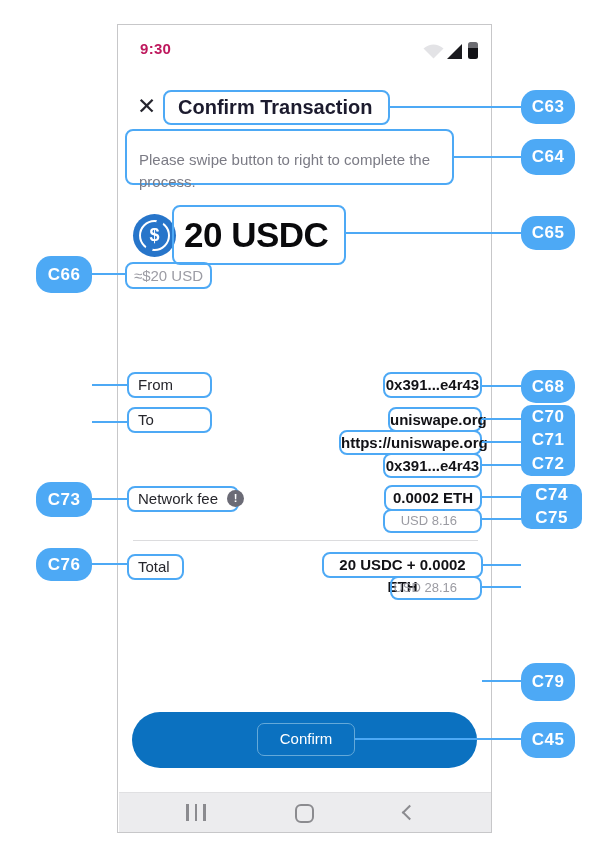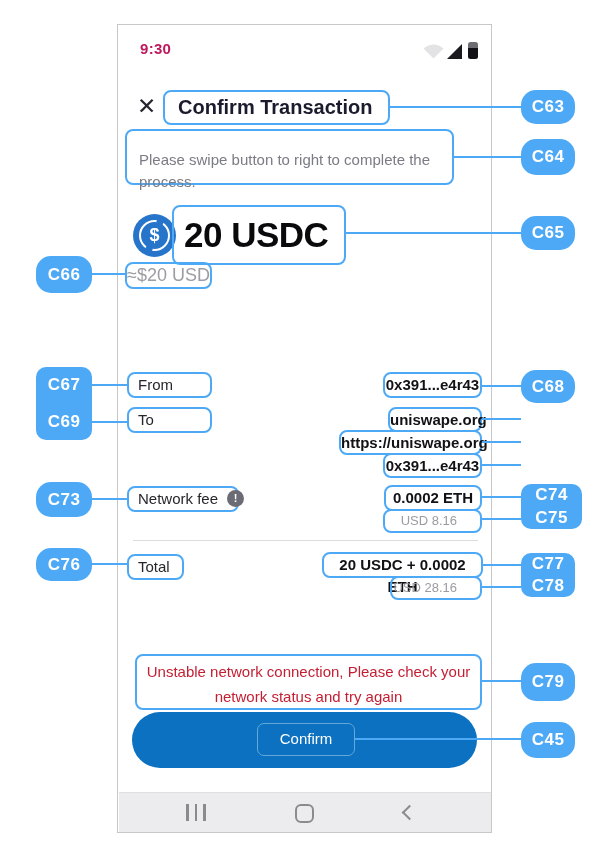--- a/index.html
+++ b/index.html
@@ -31,21 +31,21 @@
   
   .usdc { left:133px; top:214px; width:43px; height:43px; border-radius:50%; background:#2775ca; }
   .usdc-ring { position:absolute; left:6px; top:6px; width:31px; height:31px; border:2.5px solid #ffffff; border-radius:50%; }
   .usdc-gap-t { position:absolute; left:24px; top:4px; width:7px; height:6px; background:#2775ca; transform:rotate(25deg); }
   .usdc-gap-b { position:absolute; left:12px; bottom:4px; width:7px; height:6px; background:#2775ca; transform:rotate(25deg); }
   .usdc-dollar { position:absolute; left:0; top:0; width:43px; height:43px; text-align:center;
     line-height:43px; color:#ffffff; font-size:18px; font-weight:700; }
   .amount-box { left:172px; top:205px; width:174px; height:60px; }
   .amount-text { padding-left:10px; line-height:55px; font-size:35px; font-weight:800; color:#0a0a0c; letter-spacing:-.5px; }
   .fiat-box { left:125px; top:262px; width:87px; height:27px; text-align:center; }
-  .fiat-text { font-size:18px; color:#9c9ca4; line-height:23px; }
+  .fiat-text { font-size:15px; color:#9c9ca4; line-height:23px; }
 
   
   .lbl-box { height:26px; }
   .lbl-text { padding-left:9px; line-height:22px; font-size:15px; color:#26262c; }
   .val-box { height:26px; text-align:center; }
   .val-text { line-height:22px; font-size:15px; font-weight:700; color:#121216; }
   .sub-box { height:24px; text-align:right; padding-right:23px; }
   .sub-text { line-height:20px; font-size:13px; color:#9b9ba2; }
 
   .info-i { left:227px; top:490px; width:17px; height:17px; border-radius:50%; background:#6b6b76;
@@ -161,23 +161,20 @@
       <div class="lbl-text">Total</div>
     </div>
     <div class="abs ebox val-box" style="left:322px;top:552px;width:161px;">
       <div class="val-text">20 USDC + 0.0002 ETH</div>
     </div>
     <div class="abs ebox sub-box" style="left:390px;top:576px;width:92px;">
       <div class="sub-text">USD 28.16</div>
     </div>
   </div>
 
-  <div class="abs ebox warning-box">
-    <div class="warning-text">Unstable network connection, Please check your network status and try again</div>
-  </div>
 
   <button class="abs confirm-btn">
     <span class="confirm-inner">
       <span class="confirm-label" style="display:block;">Confirm</span>
     </span>
   </button>
 
   <div class="abs navbar"></div>
   <div class="abs nav-recents">
       <span></span>
@@ -203,32 +200,29 @@
   <div class="abs aline" style="left:92px;top:563px;width:35px;"></div>
   <div class="abs aline" style="left:483px;top:564px;width:38px;"></div>
   <div class="abs aline" style="left:482px;top:586px;width:39px;"></div>
   <div class="abs aline" style="left:482px;top:680px;width:39px;"></div>
   <div class="abs aline" style="left:355px;top:738px;width:166px;"></div>
 
   <div class="abs badge" style="left:521px;top:90px;width:54px;height:34px;">C63</div>
   <div class="abs badge" style="left:521px;top:139px;width:54px;height:36px;">C64</div>
   <div class="abs badge" style="left:521px;top:216px;width:54px;height:34px;">C65</div>
   <div class="abs badge" style="left:521px;top:370px;width:54px;height:33px;">C68</div>
+  <div class="abs badge-stack" style="left:521px;top:405px;width:54px;height:71px;">
+    <div>C70</div>
+    <div>C71</div>
+    <div>C72</div>
+  </div>
   <div class="abs badge-stack" style="left:521px;top:484px;width:61px;height:45px;">
     <div>C74</div>
     <div>C75</div>
   </div>
-  <div class="abs badge-stack" style="left:521px;top:553px;width:54px;height:44px;">
-    <div>C77</div>
-    <div>C78</div>
-  </div>
   <div class="abs badge" style="left:521px;top:663px;width:54px;height:38px;">C79</div>
   <div class="abs badge" style="left:521px;top:722px;width:54px;height:36px;">C45</div>
 
   <div class="abs badge" style="left:36px;top:256px;width:56px;height:37px;">C66</div>
-  <div class="abs badge-stack" style="left:36px;top:367px;width:56px;height:73px;">
-    <div>C67</div>
-    <div>C69</div>
-  </div>
   <div class="abs badge" style="left:36px;top:482px;width:56px;height:35px;">C73</div>
   <div class="abs badge" style="left:36px;top:548px;width:56px;height:33px;">C76</div>
 
 </div>
 
 </body></html>

